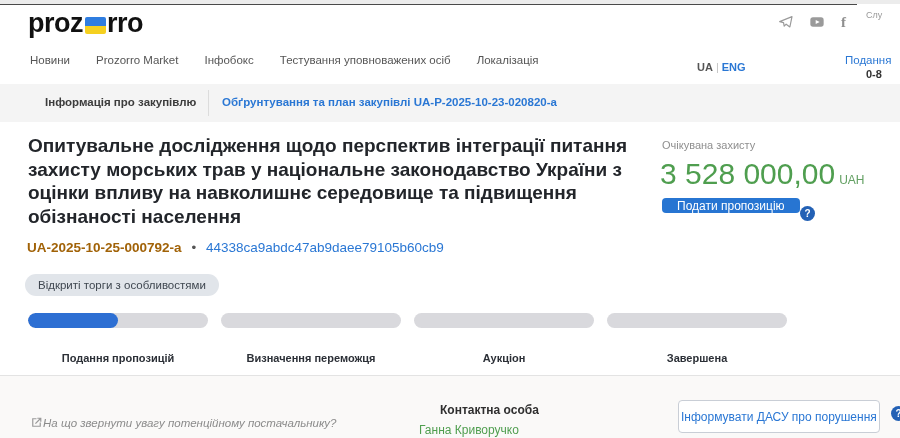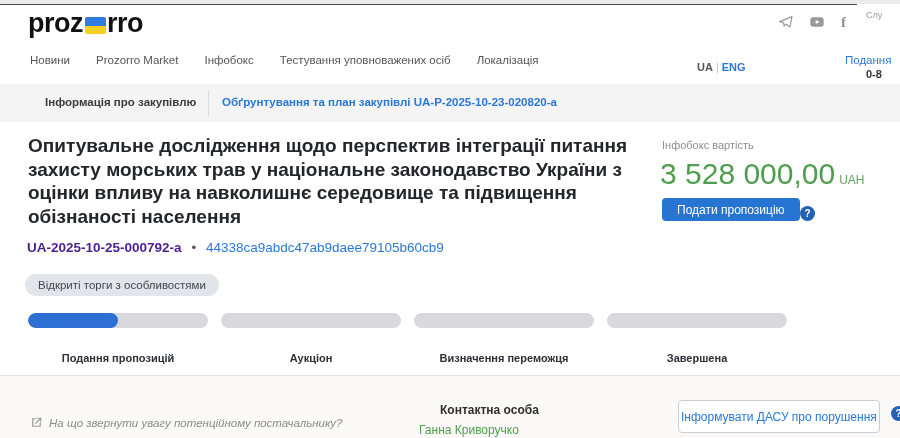--- a/index.html
+++ b/index.html
@@ -41,44 +41,44 @@
   .tabbar { left:0; top:84px; width:900px; height:38px; background:#f4f4f4; }
   .tab1 { left:45px; top:96px; font-size:11.5px; font-weight:bold; color:#3c3c3c; cursor:pointer; }
   .tabdiv { left:208px; top:90px; width:1px; height:26px; background:#dcdcdc; }
   .tab2 { left:222px; top:96px; font-size:11.5px; font-weight:bold; color:#2a77d4; cursor:pointer; }
 
   
   .title { left:28px; top:134px; width:625px; font-size:19px; font-weight:bold; color:#22252a; line-height:23.5px; hyphens:manual; }
   .ev-label { left:662px; top:139px; font-size:11px; color:#8f8f8f; }
   .ev-amount { left:660px; top:157px; font-size:30px; color:#4f9e4f; white-space:nowrap; }
   .ev-cur { font-size:12px; color:#63a063; margin-left:4px; }
-  .submit-btn { left:662px; top:198px; height:23px; background:#2775d2; color:#fff; font-size:12px; font-family:inherit; border:none; border-radius:4px; padding:0 15px; cursor:pointer; }
+  .submit-btn { left:662px; top:198px; height:15px; background:#2775d2; color:#fff; font-size:12px; font-family:inherit; border:none; border-radius:4px; padding:0 15px; cursor:pointer; }
   .help-circle { width:15px; height:15px; border-radius:50%; background:#2361b5; color:#fff; font-size:10px; font-weight:bold; text-align:center; line-height:15px; cursor:pointer; }
   .help-top { left:800px; top:206px; }
   .help-bottom { left:891px; top:406px; }
 
   
   .idrow { left:27px; top:240px; font-size:13.5px; white-space:nowrap; }
-  .idrow .tid { font-weight:bold; color:#4c1d95; }
+  .idrow .tid { font-weight:bold; color:#a16207; }
   .idrow .dot { color:#555; margin:0 6px; }
   .idrow .hash { color:#2a77d4; cursor:pointer; text-decoration:none; }
 
   
   .badge { left:25px; top:274px; background:#e1e5ea; color:#3f4750; border-radius:12px; padding:5px 13px; font-size:11.5px; white-space:nowrap; }
 
   
   .stepper { left:28px; top:313px; display:flex; gap:13px; width:960px; }
   .stage { width:180px; flex:0 0 180px; }
   .pill { height:15px; background:#d9d9dd; border-radius:8px; overflow:hidden; }
   .fill { height:100%; background:#2d6fd3; border-radius:8px; }
   .stage-label { margin-top:24px; text-align:center; font-size:11px; font-weight:bold; color:#2b2f36; white-space:nowrap; }
 
   
   .footer-bg { left:0; top:375px; width:900px; height:63px; background:#faf9f8; border-top:1px solid #e3e3e3; }
-  .hint { left:30px; top:416px; display:flex; align-items:center; gap:6px; font-size:11.5px; font-style:italic; color:#8b8b8b; cursor:pointer; }
+  .hint { left:30px; top:416px; display:flex; align-items:center; gap:0; font-size:11.5px; font-style:italic; color:#8b8b8b; cursor:pointer; }
   .contact-label { left:419px; top:403px; font-size:12px; font-weight:bold; color:#2f2f2f;padding-left:21px; }
   .contact-name { left:419px; top:423px; font-size:12px; color:#4f9e4f; cursor:pointer; }
   .report-btn { left:678px; top:400px; height:33px; background:#fff; border:1px solid #c9ced6; border-radius:4px; color:#2a77d4; font-size:12px; font-family:inherit; padding:0 2px; cursor:pointer; }
 
   .fb { font-size:15px; font-weight:bold; color:#8f8f8f; font-family:"Liberation Serif", serif; }
 </style>
 </head>
 <body>
 
 <div class="abs top-strip"></div>
@@ -120,21 +120,21 @@
 </div>
 <span class="abs register">Подання</span>
 
 <div class="abs tabbar"></div>
 <span class="abs tab1">Інформація про закупівлю</span>
 <div class="abs tabdiv"></div>
 <span class="abs tab2">Обґрунтування та план закупівлі UA-P-2025-10-23-020820-a</span>
 
 <h1 class="abs title">Опитувальне дослідження щодо перспектив інтеграції пи­тання захисту морських трав у національне законодавство України з оцінки впливу на навколишнє середовище та підвищення обізнаності населення</h1>
 
-<div class="abs ev-label">Інфобокс вартість</div>
+<div class="abs ev-label">Очікувана захисту</div>
 <div class="abs ev-amount">
   <span>3 528 000,00</span><span class="ev-cur">UAH</span>
 </div>
 <button class="abs submit-btn">Подати пропозицію</button>
 <div class="abs help-circle help-top">?</div>
 
 <div class="abs idrow">
   <span class="tid">UA-2025-10-25-000792-a</span>
   <span class="dot">•</span>
   <a class="hash">44338ca9abdc47ab9daee79105b60cb9</a>
@@ -146,27 +146,27 @@
   <div class="stage">
     <div class="pill">
         <div class="fill" style="width:50%"></div>
       </div>
     <div class="stage-label">Подання пропозицій</div>
   </div>
   <div class="stage">
     <div class="pill">
         <div class="fill" style="width:0%"></div>
       </div>
-    <div class="stage-label">Аукціон</div>
+    <div class="stage-label">Визначення переможця</div>
   </div>
   <div class="stage">
     <div class="pill">
         <div class="fill" style="width:0%"></div>
       </div>
-    <div class="stage-label">Визначення переможця</div>
+    <div class="stage-label">Аукціон</div>
   </div>
   <div class="stage">
     <div class="pill">
         <div class="fill" style="width:0%"></div>
       </div>
     <div class="stage-label">Завершена</div>
   </div>
 </div>
 
 <div class="abs footer-bg"></div>

